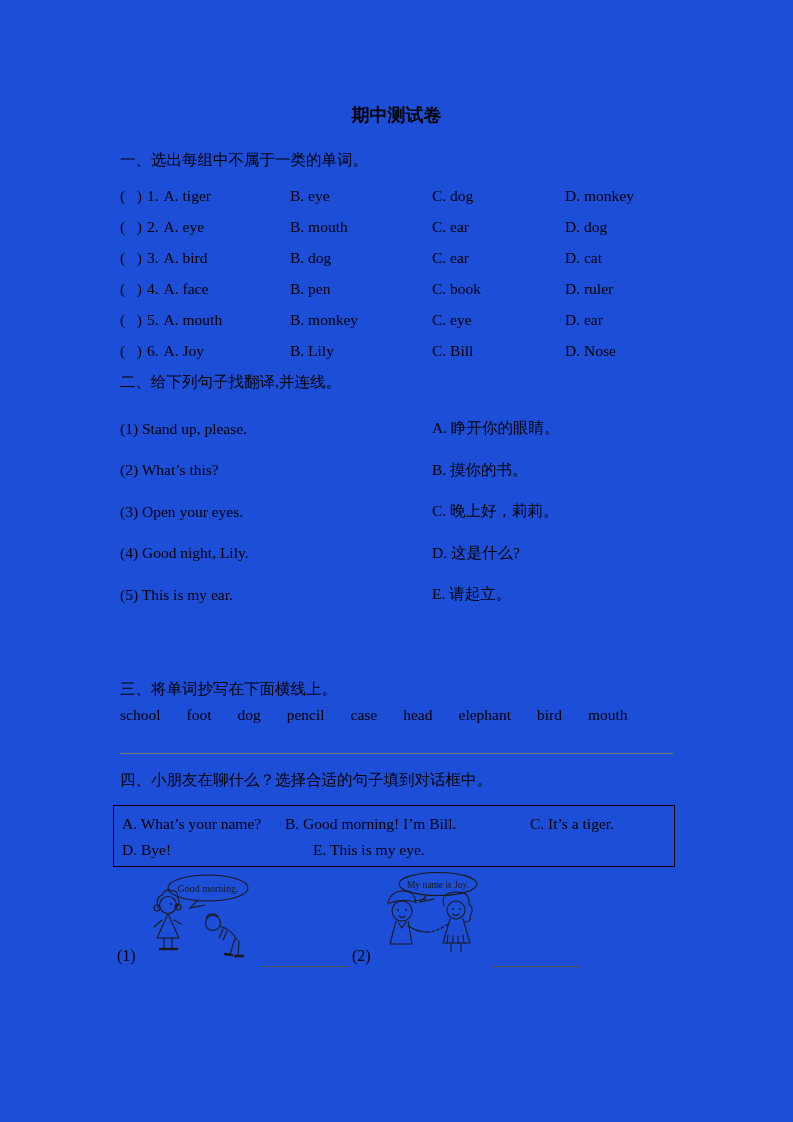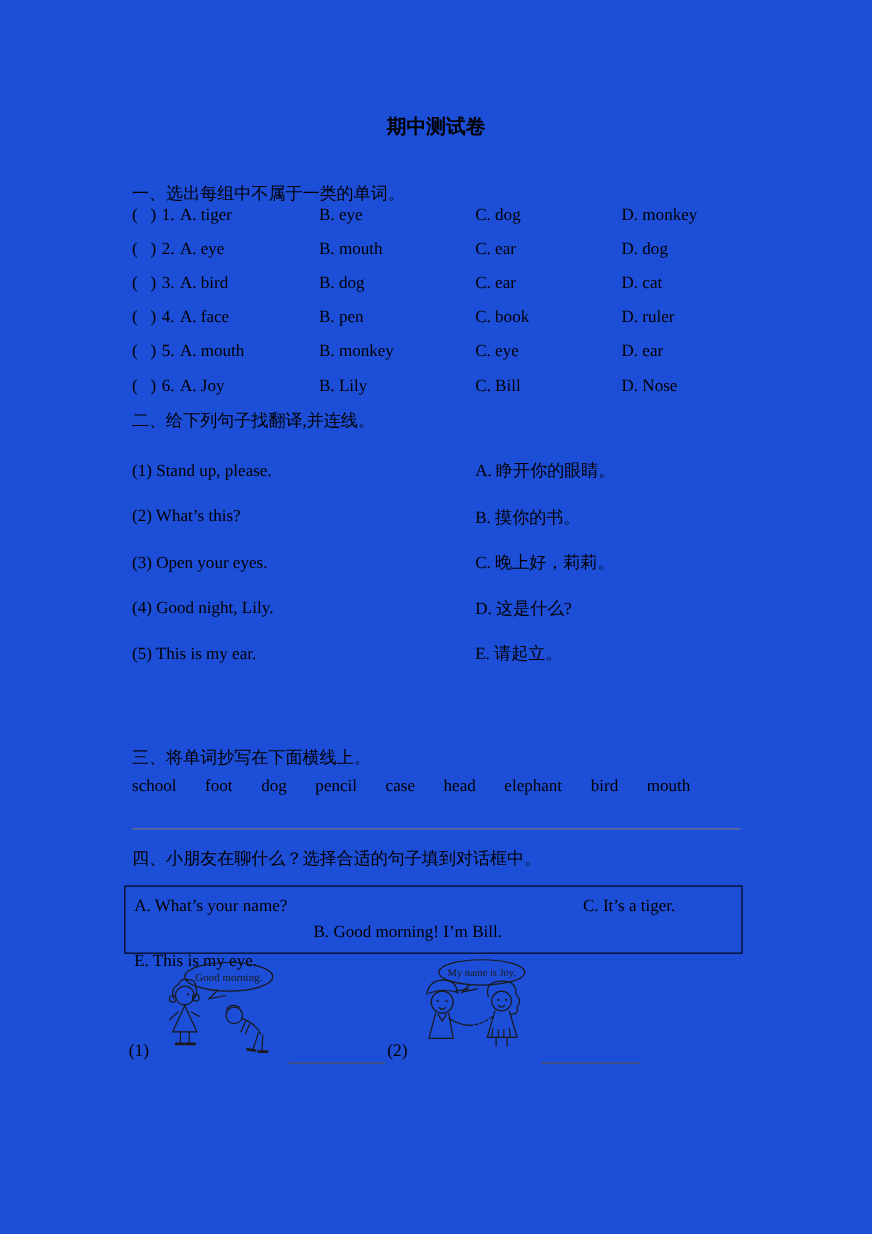--- a/index.html
+++ b/index.html
@@ -10,21 +10,21 @@
     color:#000;
     font-family:"Liberation Serif","DejaVu Serif",serif;
     font-size:15.5px;
     overflow:hidden;
   }
   .title {
     position:absolute; top:103px; left:0; width:100%;
     text-align:center; font-size:18px; font-weight:bold;
   }
   .sec-heading { position:absolute; left:120px; font-size:15.5px; }
-  #h1 { top:150px;margin-top:16px; }
+  #h1 { top:150px; }
   #h2 { top:372px; }
   #h3 { top:679px; }
   #h4 { top:770px; }
 
   
   .s1-grid {
     position:absolute; left:120px; top:180px;
     display:grid;
     grid-template-columns:170px 142px 133px 110px;
     grid-auto-rows:31px;
@@ -57,21 +57,21 @@
   
   .s4-box {
     position:absolute; left:113px; top:805px;
     width:552px; height:55px;
     border:1.5px solid #000;
     padding:5px 0 0 8px;
     box-sizing:content-box;
   }
   .s4-row { display:flex; line-height:26px;gap:20px; }
   .s4-a { width:143px; }
-  .s4-b { width:225px;margin-top:24px; }
+  .s4-b { width:225px; }
   .s4-d { width:171px; }
 
   .dlg-label { position:absolute; font-size:16px; }
   #dlg1-label { left:117px; top:947px; }
   #dlg2-label { left:352px; top:947px; }
   .dlg-line {
     position:absolute; top:966px; height:0;
     border-top:1.3px solid #555;
   }
   #dlg1-line { left:262px; width:88px; }
@@ -162,20 +162,21 @@
   <div class="write-line"></div>
 
   <div class="sec-heading" id="h4">四、小朋友在聊什么？选择合适的句子填到对话框中。</div>
   <div class="s4-box">
     <div class="s4-row">
       <span class="s4-a">A. What’s your name?</span>
       <span class="s4-b">B. Good morning! I’m Bill.</span>
       <span>C. It’s a tiger.</span>
     </div>
     <div class="s4-row">
+      <span class="s4-d">D. Bye!</span>
       <span>E. This is my eye.</span>
     </div>
   </div>
 
   <span class="dlg-label" id="dlg1-label">(1)</span>
   <svg class="dlg-svg" id="dlg1-svg" width="118" height="96" viewBox="0 0 118 96">
     <ellipse class="sketch" cx="64" cy="14" rx="40" ry="13"></ellipse>
     <text class="bubble-text" x="64" y="18" font-size="10" text-anchor="middle">Good morning.</text>
     <polyline class="sketch" points="54,26 46,34 61,31"></polyline>
 

